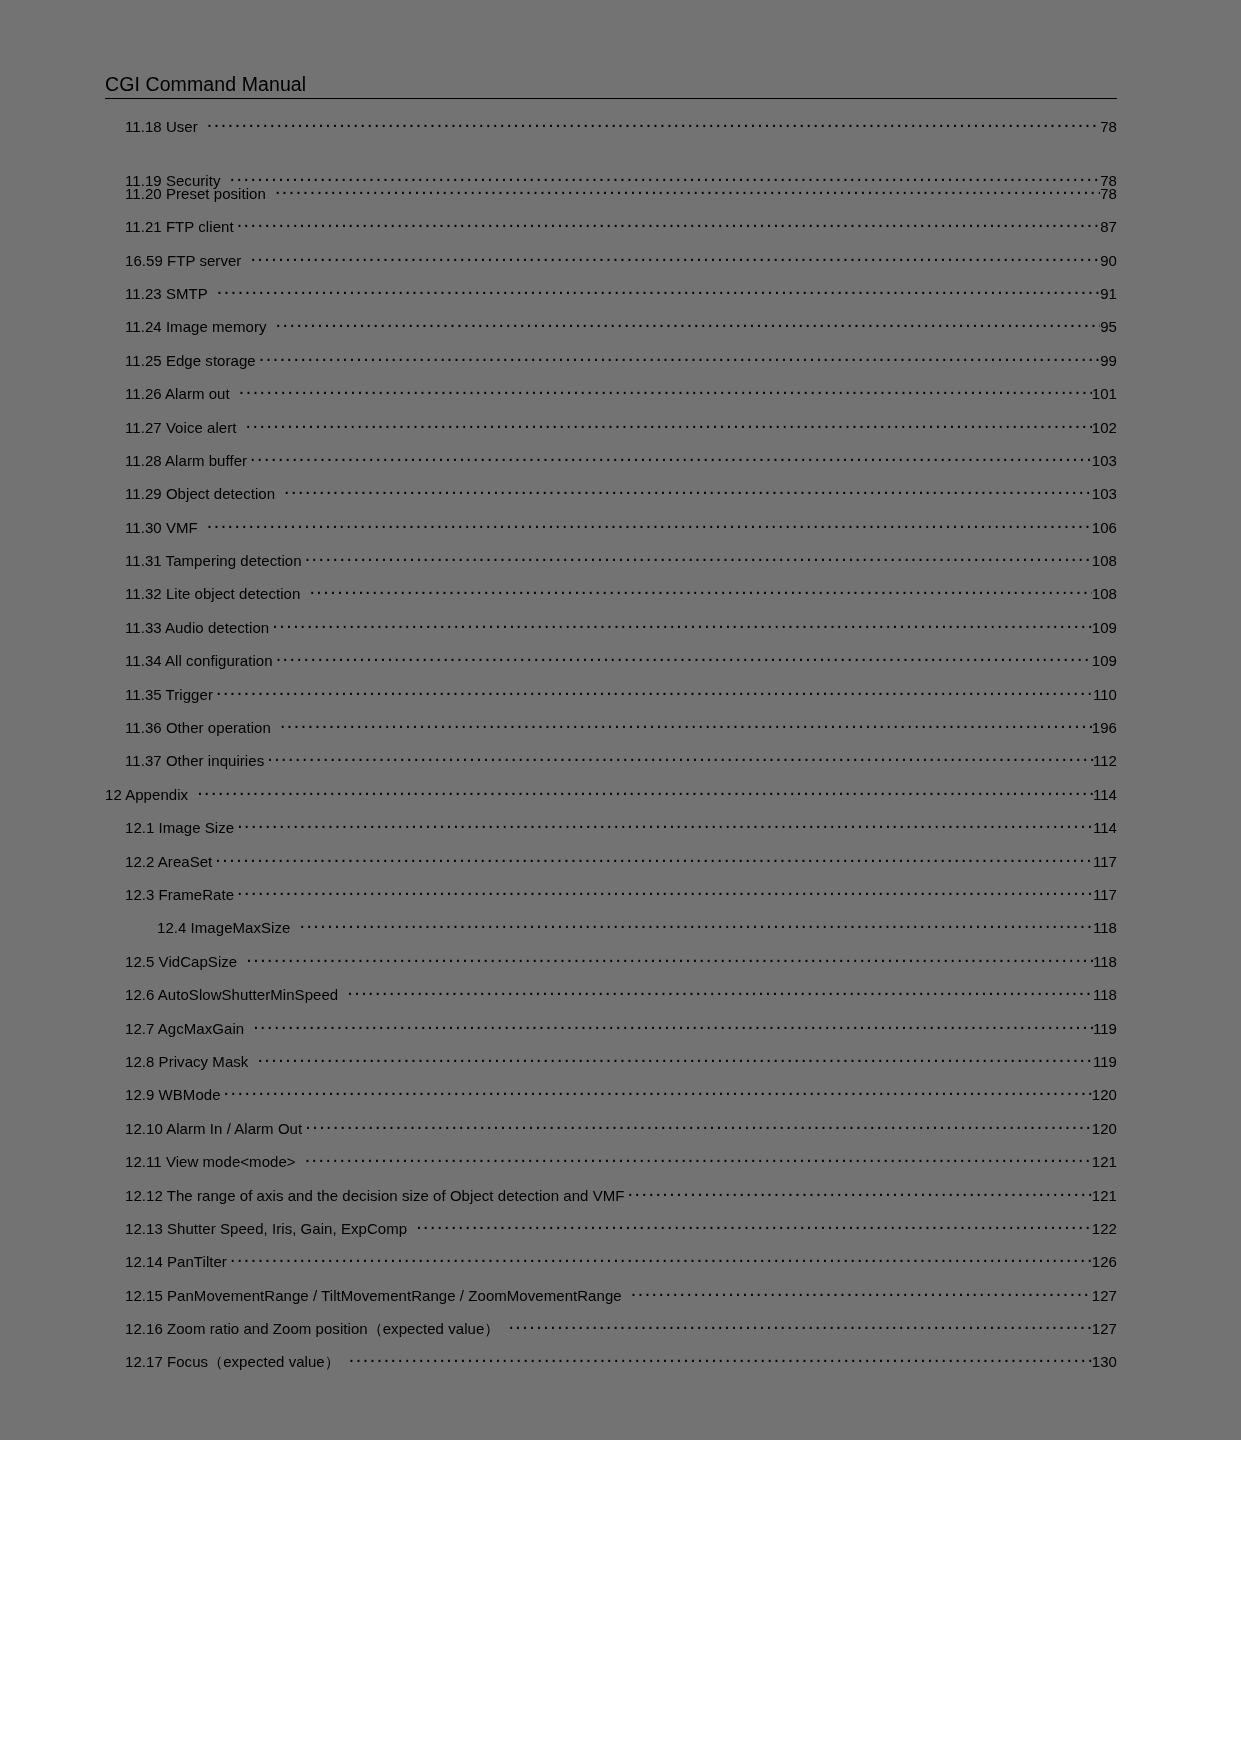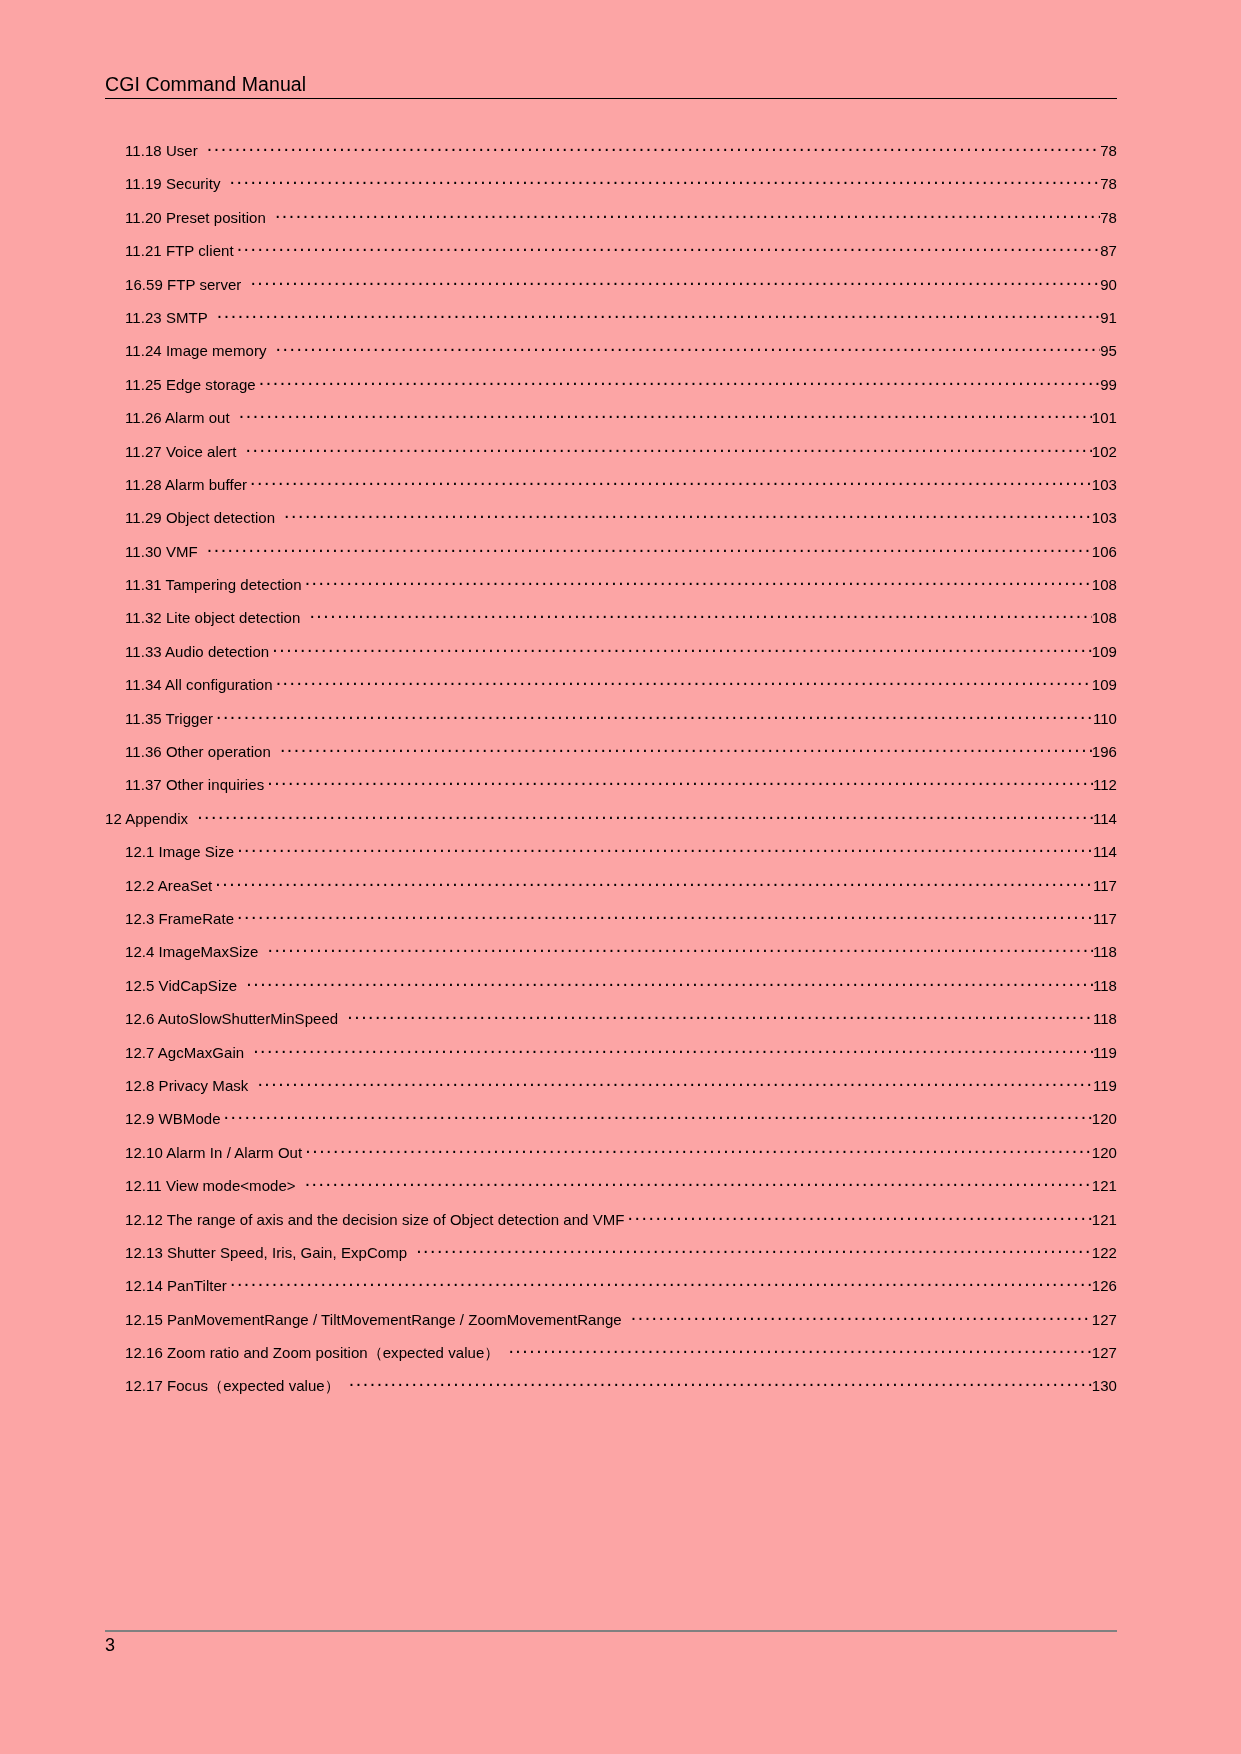--- a/index.html
+++ b/index.html
@@ -7,22 +7,22 @@
     padding: 0;
     background: #ffffff;
   }
   body {
     font-family: "Liberation Sans", sans-serif;
     color: #000000;
   }
   .page {
     position: relative;
     width: 1241px;
-    height: 1754px;
-    background: #fca5a5;
+    height: 1440px;
+    background: #737373;
     box-sizing: border-box;
     overflow: hidden;
   }
 
   
   .header {
     position: absolute;
     left: 105px;
     top: 72px;
     width: 1012px;
@@ -78,21 +78,20 @@
     line-height: 20px;
     letter-spacing: 1.55px;
     color: #000;
     position: relative;
     top: -5px;
   }
   .toc-page {
     flex: 0 0 auto;
     text-align: right;
     padding-left: 0px;
-    margin-top: 24px;
   }
 
   
   .footer {
     position: absolute;
     left: 105px;
     top: 1630px;
     width: 1012px;
   }
   .footer-rule {
@@ -231,21 +230,21 @@
         <span class="toc-label">12.2 AreaSet</span>
         <span class="toc-leader"></span>
         <span class="toc-page">117</span>
       </div>
       <div class="toc-row lvl2">
         <span class="toc-label">12.3 FrameRate</span>
         <span class="toc-leader"></span>
         <span class="toc-page">117</span>
       </div>
       <div class="toc-row lvl2">
-        <span class="toc-label gap-after" style="padding-right: 9px;">12.4 ImageMaxSize</span>
+        <span class="toc-label gap-after" style="padding-right: 9px; margin-left: 32px;">12.4 ImageMaxSize</span>
         <span class="toc-leader"></span>
         <span class="toc-page">118</span>
       </div>
       <div class="toc-row lvl2">
         <span class="toc-label gap-after" style="padding-right: 9px;">12.5 VidCapSize</span>
         <span class="toc-leader"></span>
         <span class="toc-page">118</span>
       </div>
       <div class="toc-row lvl2">
         <span class="toc-label gap-after" style="padding-right: 9px;">12.6 AutoSlowShutterMinSpeed</span>

